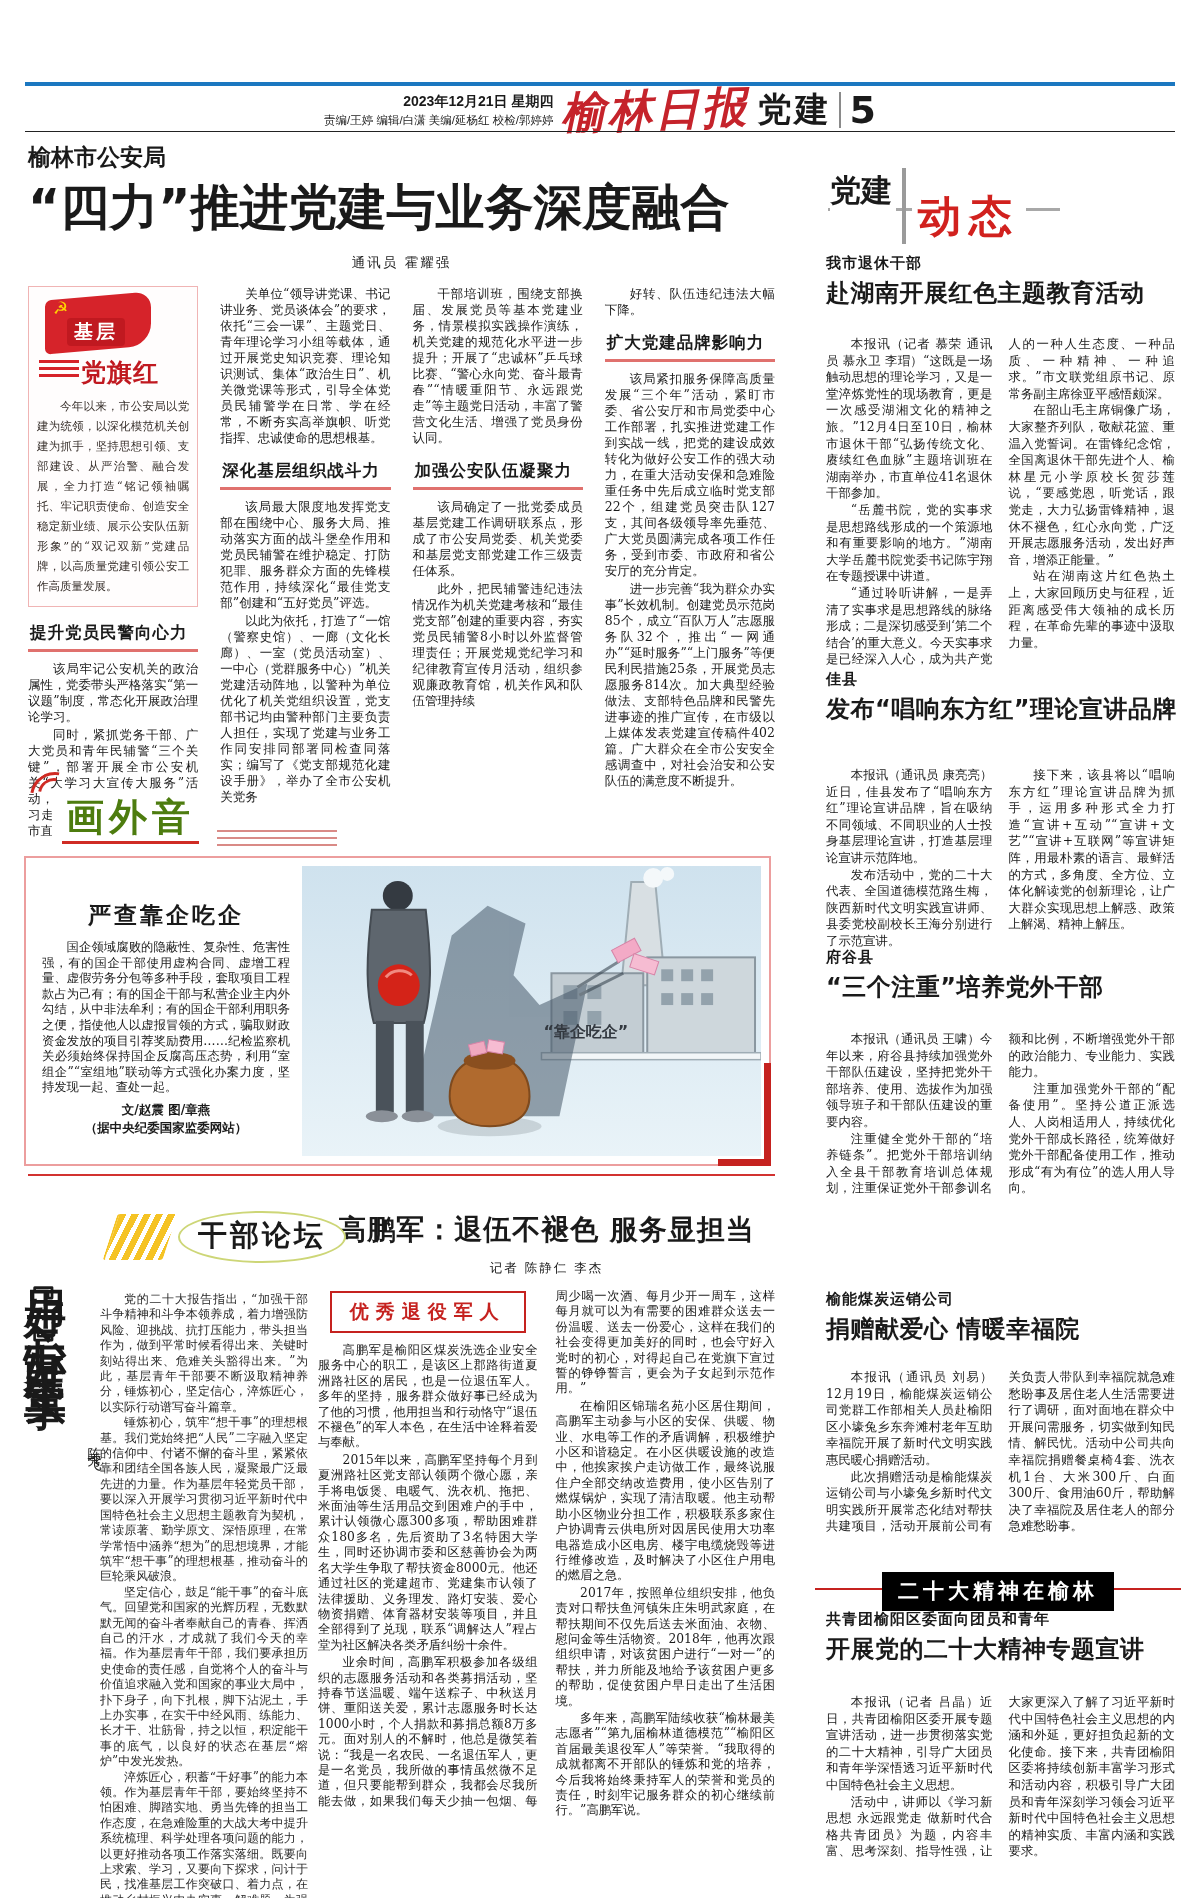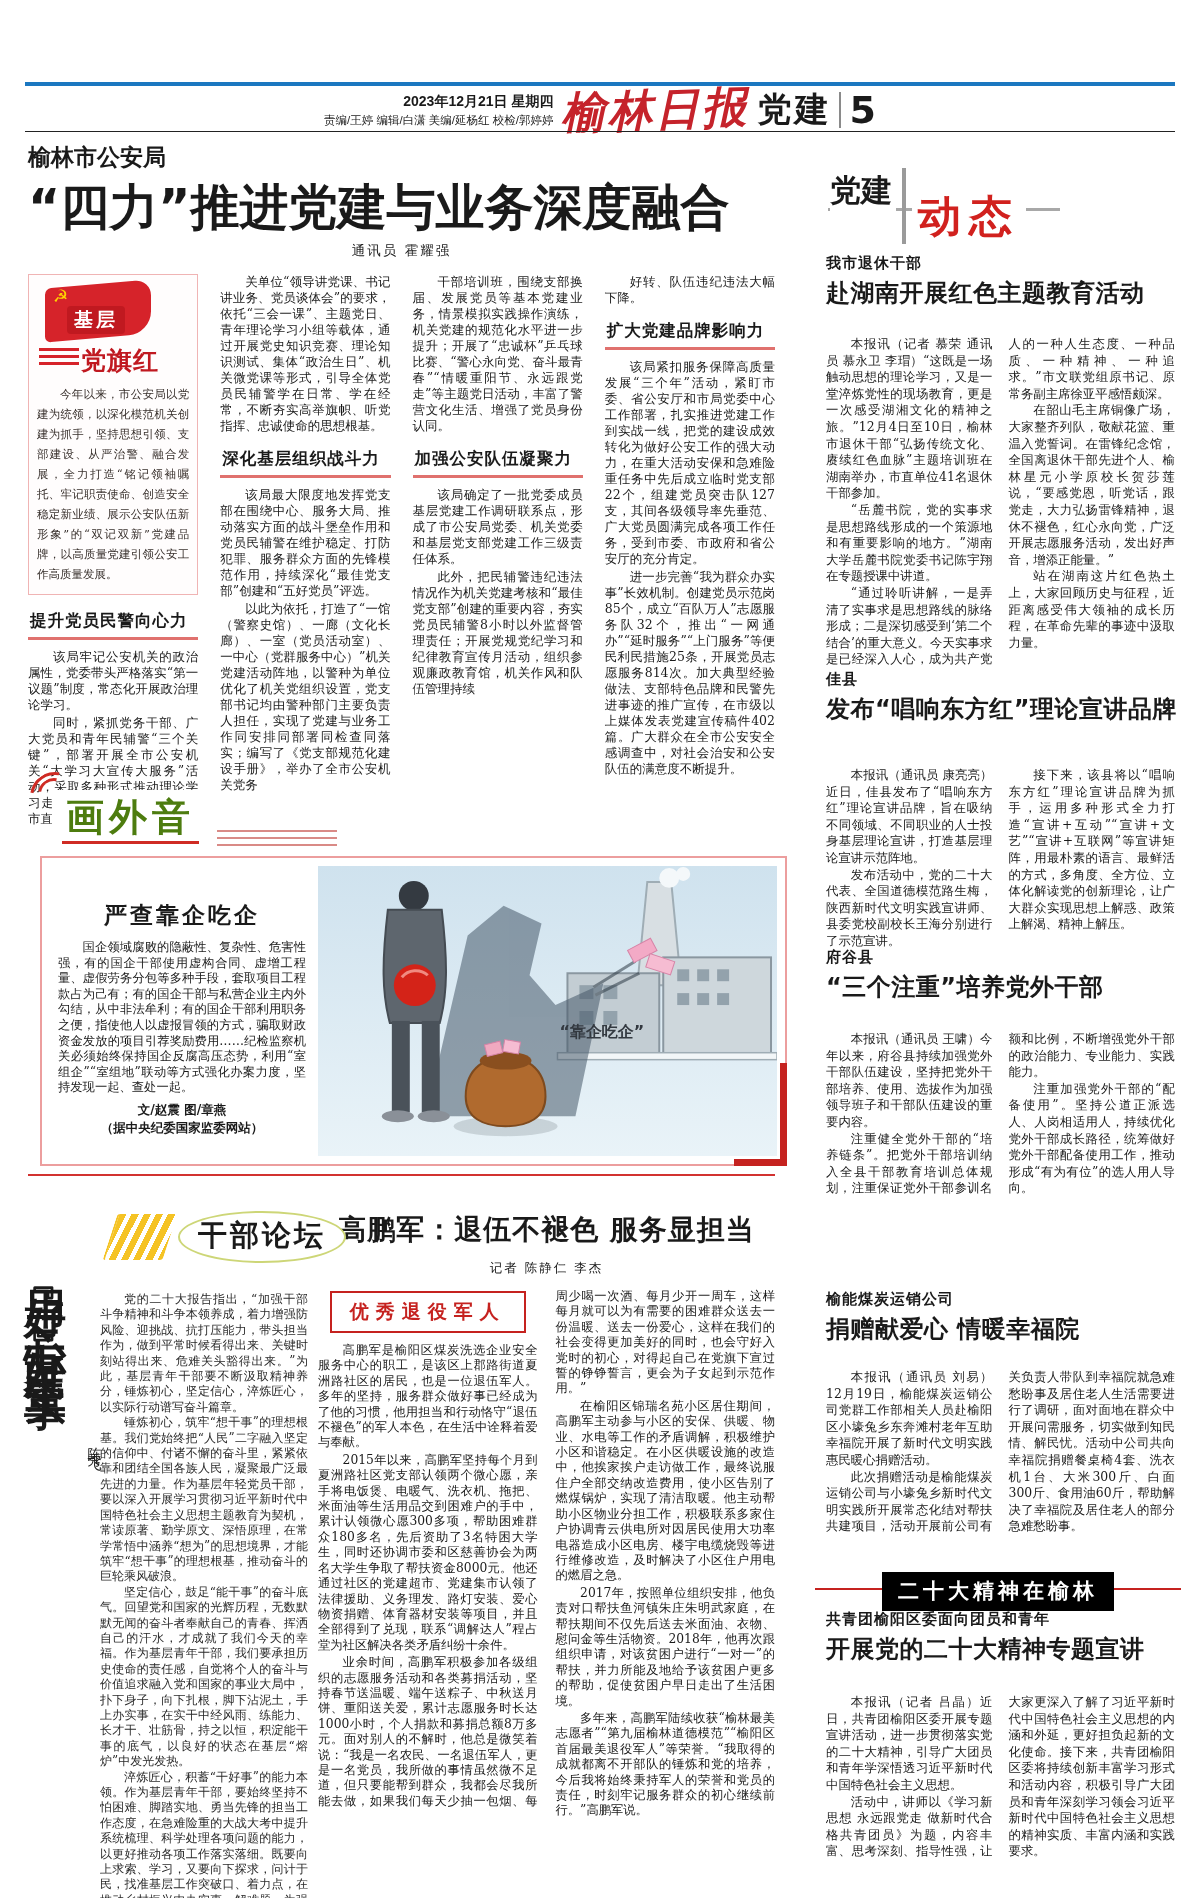--- a/index.html
+++ b/index.html
@@ -13,42 +13,42 @@
   .mh-date .d2{font-size:11.5px;color:#222;margin-top:2px;}
   .mh-title{font-size:44px;font-weight:bold;font-style:italic;color:#c5232b;letter-spacing:3px;transform:rotate(-2deg);font-family:"DejaVu Serif",serif;}
   .mh-section{font-size:34px;font-weight:900;font-family:"DejaVu Sans",sans-serif;letter-spacing:3px;}
   .mh-divider{width:2px;height:36px;background:#8a8a8a;}
   .mh-page{font-size:38px;font-weight:bold;font-family:"DejaVu Sans",sans-serif;}
   .top-black-line{position:absolute;left:25px;right:25px;top:131px;height:1px;background:#222;}
   
   .main-article{position:absolute;left:28px;top:142px;width:747px;}
   .ma-kicker{font-size:23px;font-weight:bold;font-family:"DejaVu Sans",sans-serif;margin:0;}
   .ma-headline{font-size:49px;font-weight:900;font-family:"DejaVu Sans",sans-serif;margin:2px 0 0;white-space:nowrap;letter-spacing:0;}
-  .ma-byline{text-align:center;font-size:13.5px;margin:1px 0 0;letter-spacing:2px;}
+  .ma-byline{text-align:center;font-size:13.5px;margin:13px 0 0;letter-spacing:2px;}
   .ma-cols{display:flex;gap:22px;margin-top:14px;}
   .ma-col{flex:1 1 0;min-width:0;}
   p.news{font-size:12.5px;line-height:16px;text-indent:2em;margin:0 0 2px;text-align:justify;}
   .subhead{font-family:"DejaVu Sans",sans-serif;font-size:16.5px;font-weight:bold;padding:5px 2px 5px;border-bottom:3px solid #e0716e;margin:9px 0 9px;letter-spacing:1px;}
   
   .intro-box{border:1px solid #f0b4b4;background:#fffdfd;padding:9px 8px 10px;margin-bottom:10px;}
   .flag-wrap{position:relative;height:94px;}
   .flag{position:absolute;left:8px;top:0;width:106px;height:54px;background:#d6232a;border-radius:6px 16px 22px 6px;transform:skewY(-5deg);}
   .flag-emblem{position:absolute;left:16px;top:2px;color:#ffd400;font-size:17px;font-family:"DejaVu Sans",sans-serif;}
   .flag-l1{position:absolute;left:30px;top:22px;background:#c01920;color:#fff;font-weight:bold;font-size:19px;font-family:"DejaVu Sans",sans-serif;padding:1px 7px;border-radius:4px;letter-spacing:3px;}
   .flag-l2{position:absolute;left:44px;top:60px;color:#c01920;font-size:25px;font-weight:900;font-family:"DejaVu Sans",sans-serif;letter-spacing:1px;}
   .flag-stripes{position:absolute;left:2px;top:64px;width:40px;height:19px;background:repeating-linear-gradient(to bottom,#d6232a 0 3px,rgba(214,35,42,0) 3px 7px);}
   .intro-text{font-size:11.5px;line-height:20px;text-indent:2em;color:#38302c;text-align:justify;margin:6px 0 0;}
   
   .waiyin-logo{position:absolute;left:52px;top:790px;z-index:3;background:#fff;padding:2px 12px 4px 10px;}
   .wy-text{position:relative;color:#4d7c0f;font-size:38px;font-weight:bold;font-family:"DejaVu Sans",sans-serif;letter-spacing:5px;border-bottom:3px solid #cf2b24;padding:0 4px 2px;}
   .wy-arc1,.wy-arc2{position:absolute;border:3px solid #cf2b24;border-color:#cf2b24 transparent transparent transparent;border-radius:50%;transform:rotate(-35deg);}
   .wy-arc1{width:26px;height:26px;left:-14px;top:-12px;}
   .wy-arc2{width:44px;height:44px;left:-22px;top:-18px;}
   .wy-speed{position:absolute;left:104%;top:70%;width:120px;height:16px;background:repeating-linear-gradient(to bottom,#d98a86 0 2px,rgba(0,0,0,0) 2px 7px);}
-  .waiyin-box{position:absolute;left:40px;top:856px;width:743px;height:306px;border:2px solid #ec9e9e;display:flex;background:#fff;}
+  .waiyin-box{position:absolute;left:24px;top:856px;width:743px;height:306px;border:2px solid #ec9e9e;display:flex;background:#fff;}
   .wy-left{width:276px;padding:42px 12px 8px 16px;box-sizing:border-box;}
   .wy-title{font-size:23px;font-weight:900;text-align:center;margin:0 0 9px;letter-spacing:3px;}
   .wy-body{font-size:12.3px;line-height:15.6px;text-indent:2em;text-align:justify;margin:0;}
   .wy-credit{text-align:center;font-weight:bold;font-size:12.5px;margin-top:6px;}
   .wy-source{text-align:center;font-size:12.5px;font-weight:bold;margin-top:1px;}
   .wy-art{flex:1;position:relative;margin:8px 8px 8px 0;}
   .wy-art svg{width:100%;height:100%;display:block;}
   .wy-corner{position:absolute;right:-2px;bottom:-2px;width:46px;height:96px;border-right:7px solid #c5221f;border-bottom:7px solid #c5221f;}
   .red-sep{position:absolute;left:28px;top:1174px;width:747px;height:2px;background:#d23230;}
   

